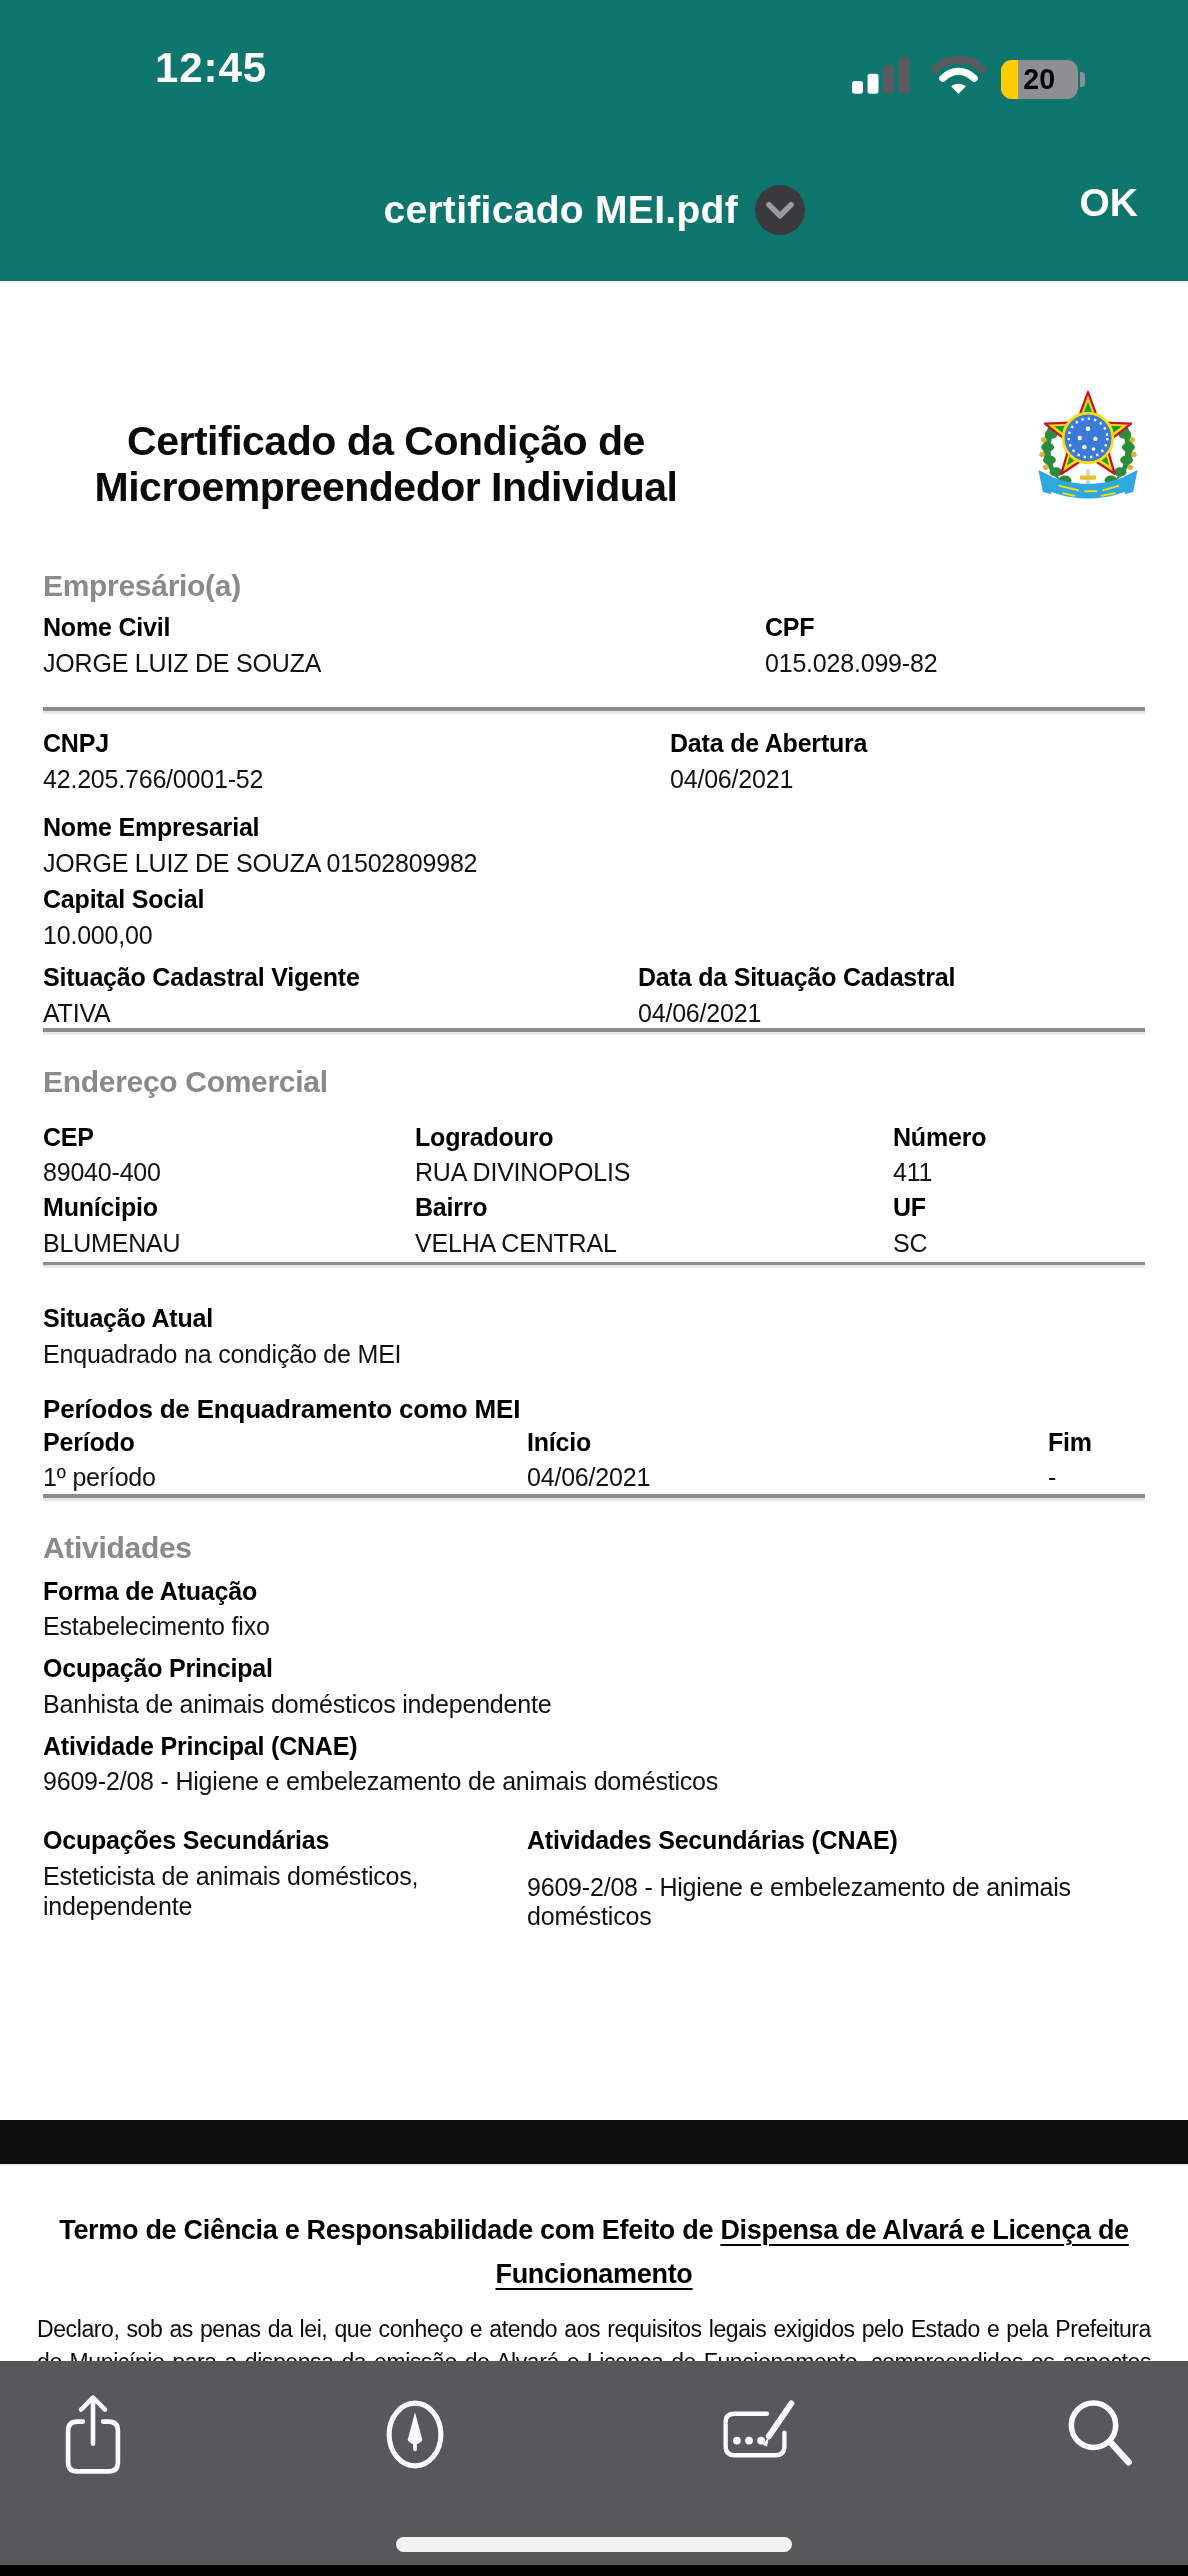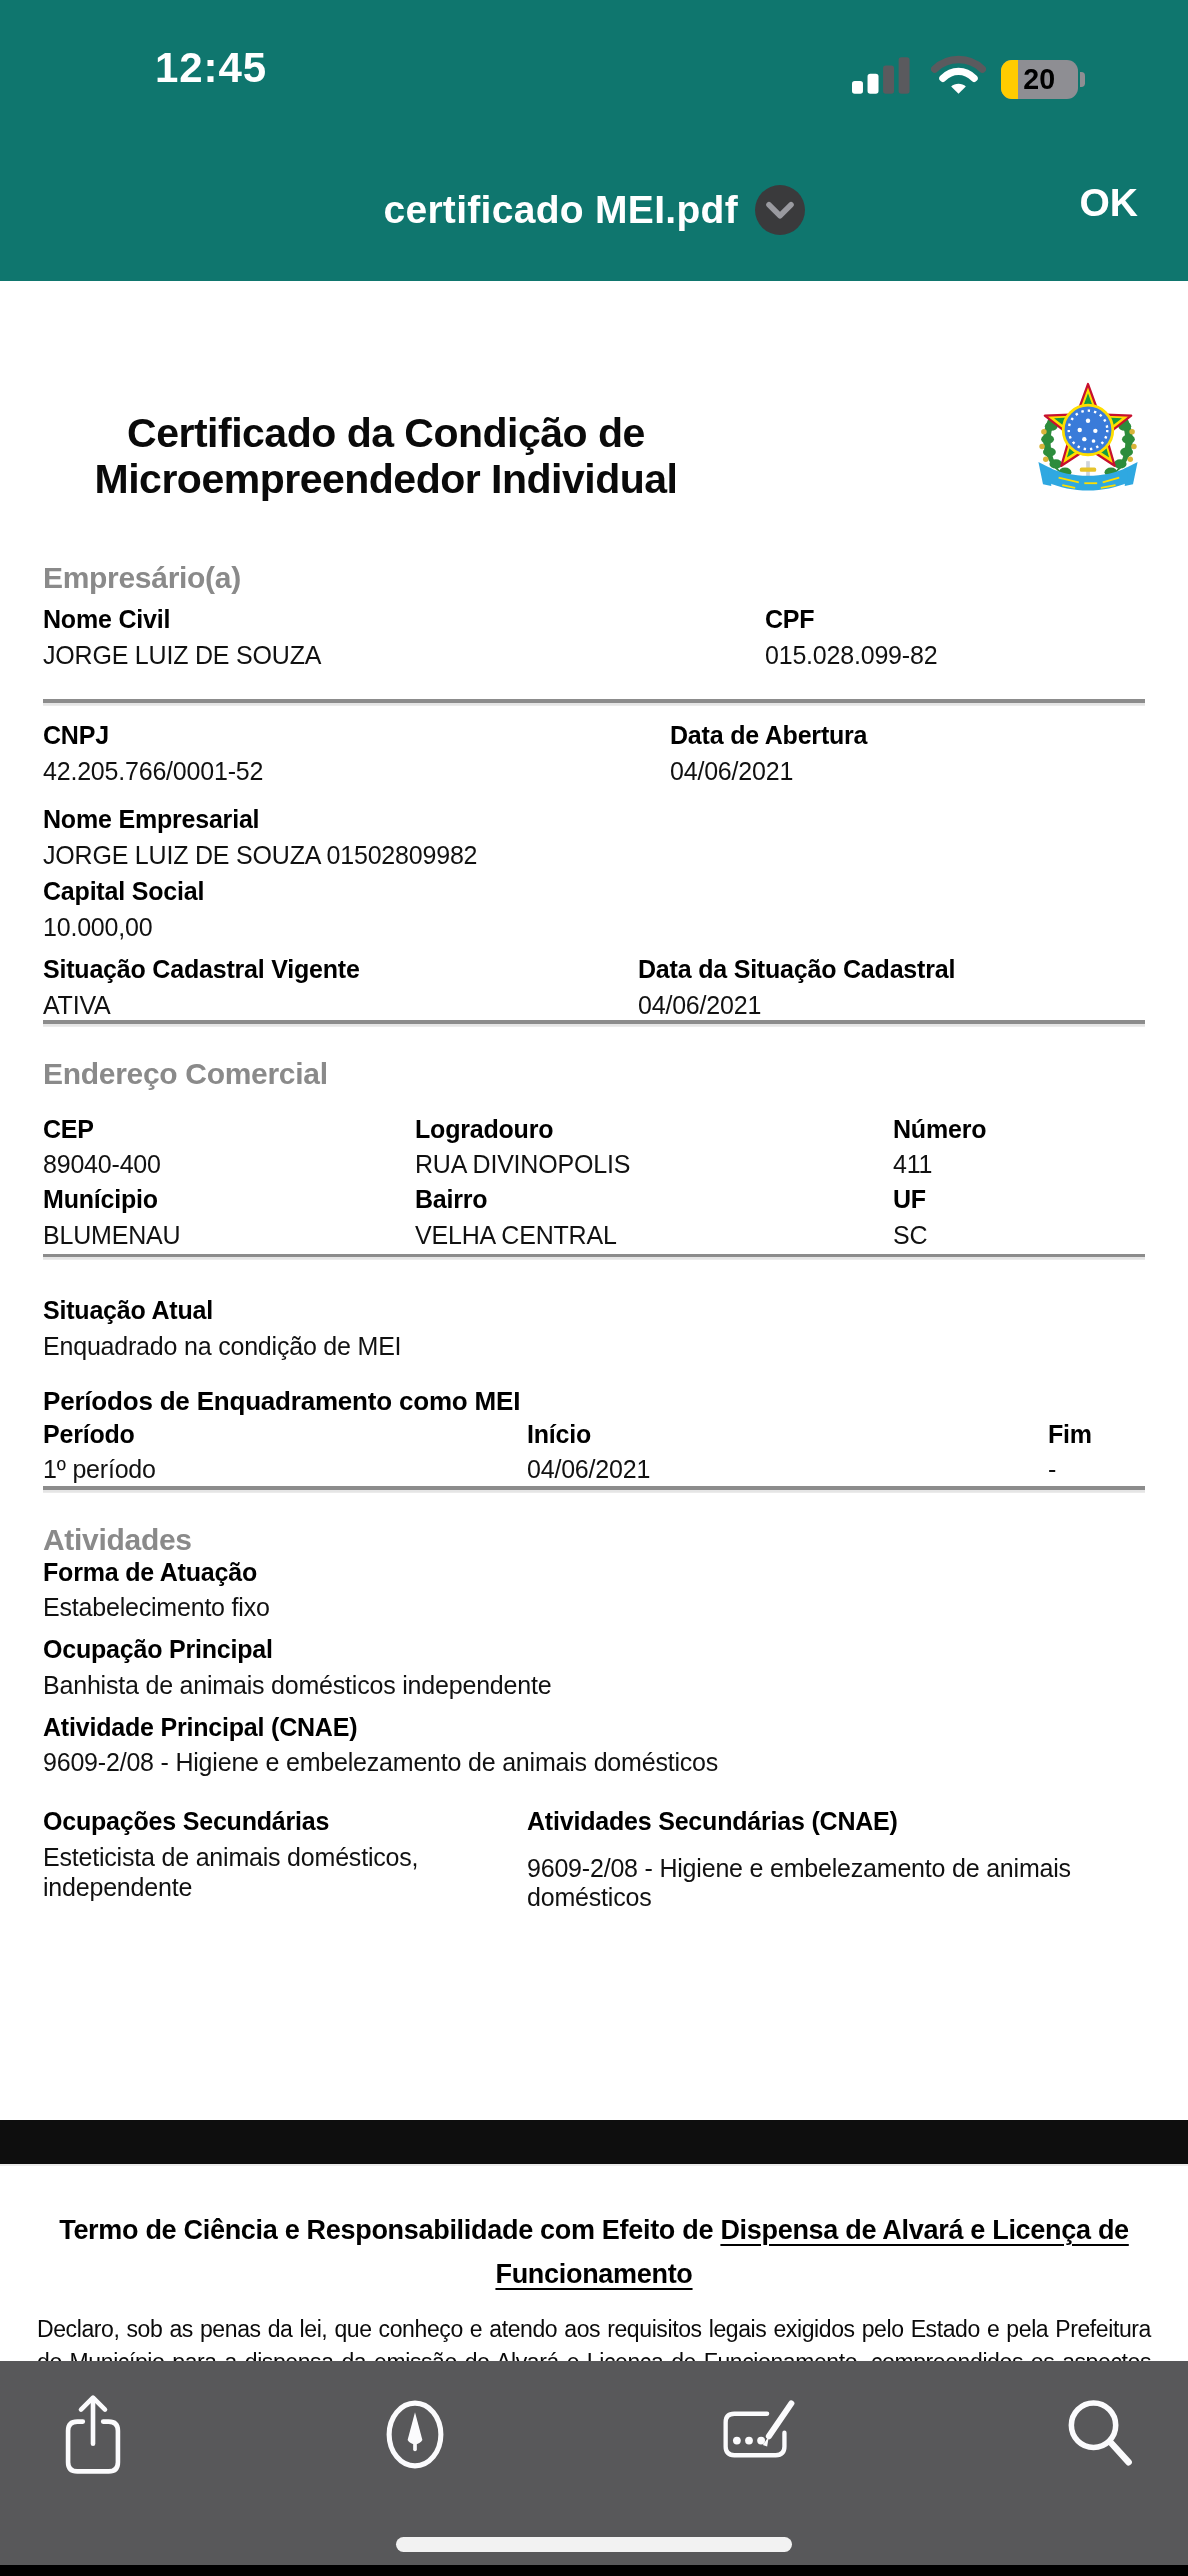--- a/index.html
+++ b/index.html
@@ -17,21 +17,21 @@
   .battery-fill{position:absolute;left:0;top:0;bottom:0;width:22%;background:#ffcc00;}
   .battery-num{position:absolute;left:0;top:0;width:100%;height:100%;display:flex;align-items:center;justify-content:center;
     font-size:28.6px;font-weight:700;color:#000;}
   .battery-nub{width:5.5px;height:14.7px;background:#8e8e93;border-radius:0 3.7px 3.7px 0;margin-left:1.8px;margin-bottom:12px;}
   .bat-wrap{display:flex;align-items:flex-end;}
   .navrow{position:absolute;left:0;top:173px;width:100%;height:74px;display:flex;align-items:center;justify-content:center;}
   .nav-title{color:#ffffff;font-size:39px;font-weight:600;letter-spacing:0.3px;}
   .chevron-btn{width:50px;height:50px;border-radius:50%;background:#3a3a3c;margin-left:16.6px;display:flex;align-items:center;justify-content:center;}
   .ok-btn{position:absolute;right:50px;top:181px;color:#ffffff;font-size:39px;font-weight:600;}
   
-  .page1{position:absolute;left:0;top:281px;width:1188px;height:1839px;background:#fff;padding:0 43px;box-sizing:border-box;overflow:hidden;}
+  .page1{position:absolute;left:0;top:281px;width:1188px;height:1839px;background:#fff;padding:8px 43px;box-sizing:border-box;overflow:hidden;}
   .doc-header{display:flex;margin-top:92px;height:134px;}
   .doc-title{width:686px;padding-top:37px;text-align:center;font-size:41px;line-height:46px;font-weight:700;color:#0a0a0a;letter-spacing:-0.5px;}
   .emblem{margin-left:auto;width:114px;height:124px;}
   .sec-heading{font-size:30px;line-height:37px;font-weight:700;color:#8a8a8a;letter-spacing:-0.3px;}
   .flabel{font-size:25px;line-height:29.5px;font-weight:700;color:#000;letter-spacing:-0.2px;}
   .fvalue{font-size:25px;line-height:28.6px;color:#111;margin-top:6.4px;letter-spacing:-0.2px;}
   .fvalue.multiline{line-height:30px;}
   .frow{display:grid;gap:28px;}
   .g-cpf{grid-template-columns:694px 1fr;}
   .g-abert{grid-template-columns:599px 1fr;}
@@ -265,21 +265,21 @@
       <div>
         <div class="flabel">Fim</div>
         <div class="fvalue">-</div>
       </div>
     </div>
 
     <div class="divider" style="margin-top:1.8px"></div>
 
     <div class="sec-heading" style="margin-top:31px">Atividades</div>
 
-    <div style="">
+    <div style="margin-top:11px">
       <div class="flabel">Forma de Atuação</div>
       <div class="fvalue">Estabelecimento fixo</div>
     </div>
 
     <div style="margin-top:13px">
       <div class="flabel">Ocupação Principal</div>
       <div class="fvalue">Banhista de animais domésticos independente</div>
     </div>
 
     <div style="margin-top:13px">

